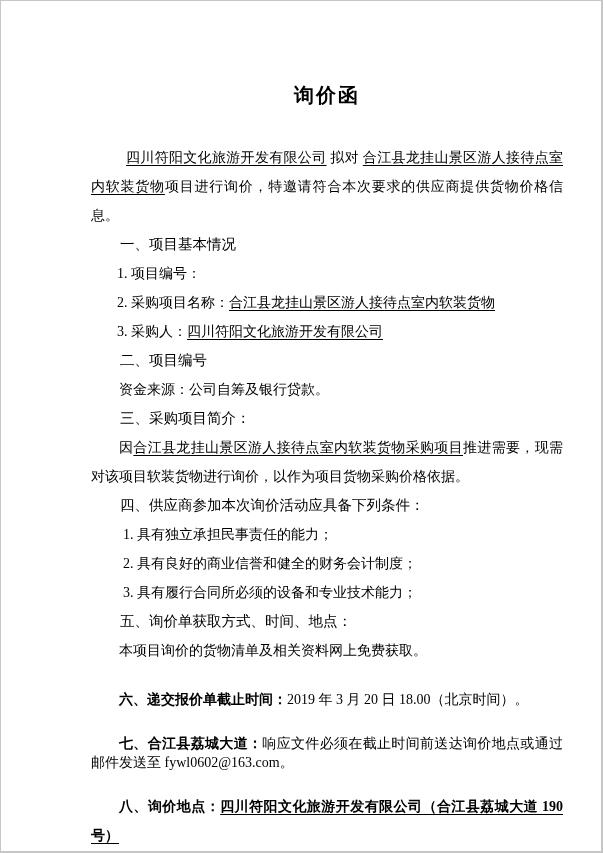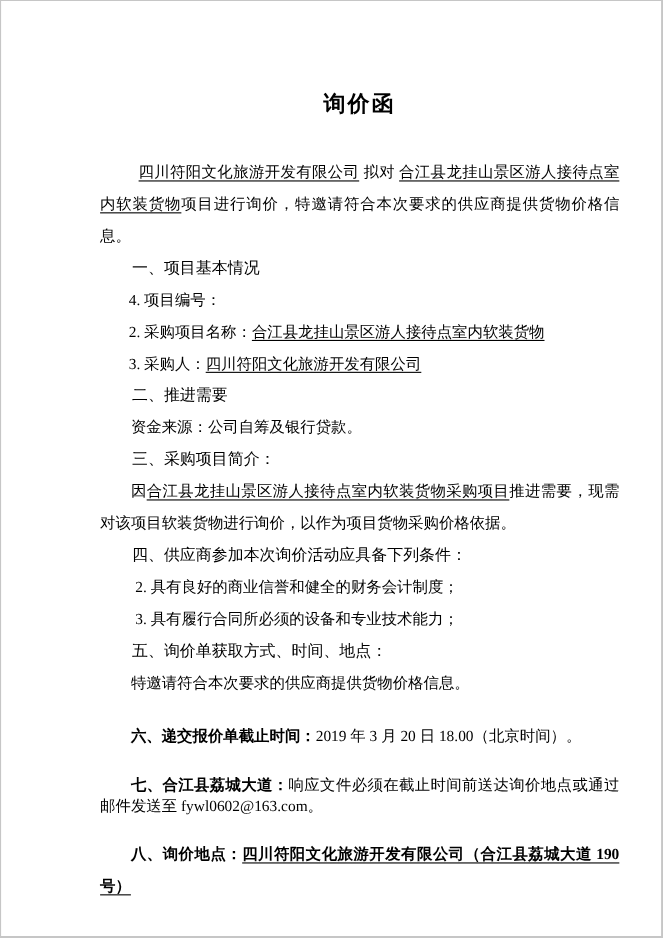--- a/index.html
+++ b/index.html
@@ -40,36 +40,37 @@
 </head>
 <body>
 
 <div class="page">
 
   <h1 class="title">询价函</h1>
 
   <p class="para intro"><span class="u">  </span><span class="u">四川符阳文化旅游开发有限公司</span><span> 拟对 </span><span class="u">合江县龙挂山景区游人接待点室内软装货物</span><span>项目进行询价，特邀请符合本次要求的供应商提供货物价格信息。</span></p>
 
   <p class="h">一、项目基本情况</p>
-  <p class="li">4. 项目编号：</p>
+  <p class="li">1. 项目编号：</p>
   <p class="li"><span>2. 采购项目名称：</span><span class="u">合江县龙挂山景区游人接待点室内软装货物</span></p>
   <p class="li"><span>3. 采购人：</span><span class="u">四川符阳文化旅游开发有限公司</span></p>
 
-  <p class="h">二、推进需要</p>
+  <p class="h">二、项目编号</p>
   <p class="para">资金来源：公司自筹及银行贷款。</p>
 
   <p class="h">三、采购项目简介：</p>
   <p class="para"><span>因</span><span class="u">合江县龙挂山景区游人接待点室内软装货物采购项目</span><span>推进需要，现需对该项目软装货物进行询价，以作为项目货物采购价格依据。</span></p>
 
   <p class="h">四、供应商参加本次询价活动应具备下列条件：</p>
+  <p class="li li4">1. 具有独立承担民事责任的能力；</p>
   <p class="li li4">2. 具有良好的商业信誉和健全的财务会计制度；</p>
   <p class="li li4">3. 具有履行合同所必须的设备和专业技术能力；</p>
 
   <p class="h">五、询价单获取方式、时间、地点：</p>
-  <p class="para">特邀请符合本次要求的供应商提供货物价格信息。</p>
+  <p class="para">本项目询价的货物清单及相关资料网上免费获取。</p>
 
   <p class="para mt"><span class="b">六、递交报价单截止时间：</span><span>2019 年 3 月 20 日 18.00（北京时间）。</span></p>
 
   <p class="para mt tight"><span class="b">七、合江县荔城大道：</span><span>响应文件必须在截止时间前送达询价地点或通过邮件发送至 fywl0602@163.com。</span></p>
 
   <p class="para mt"><span class="b">八、询价地点：</span><span class="b u">四川符阳文化旅游开发有限公司（合江县荔城大道 190 号）</span></p>
 
 </div>
 
 </body></html>

